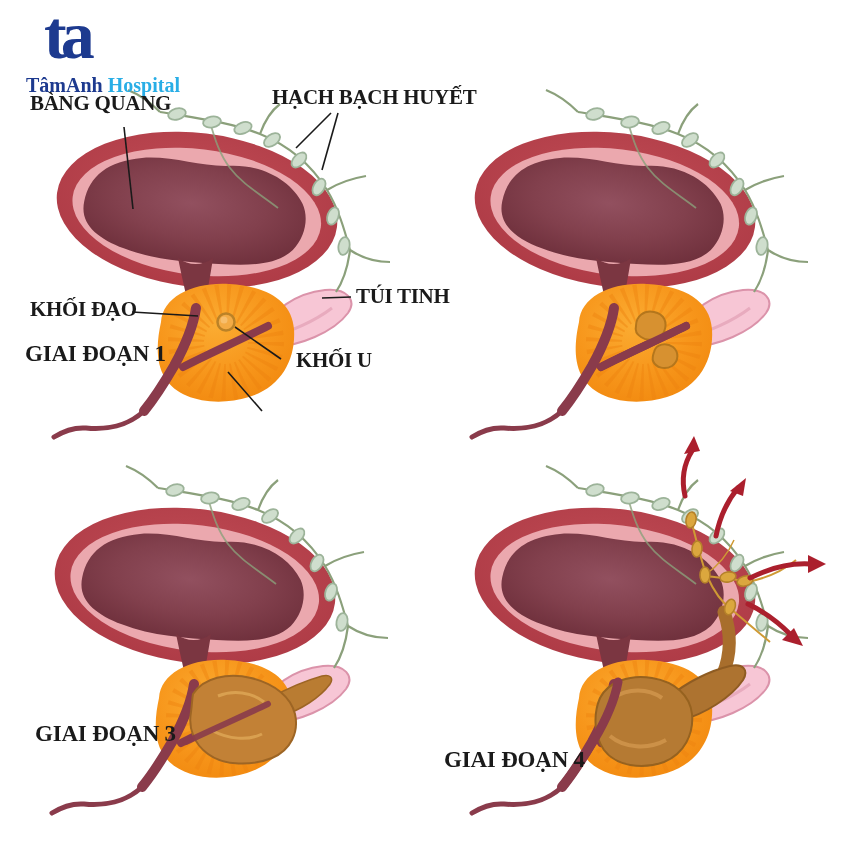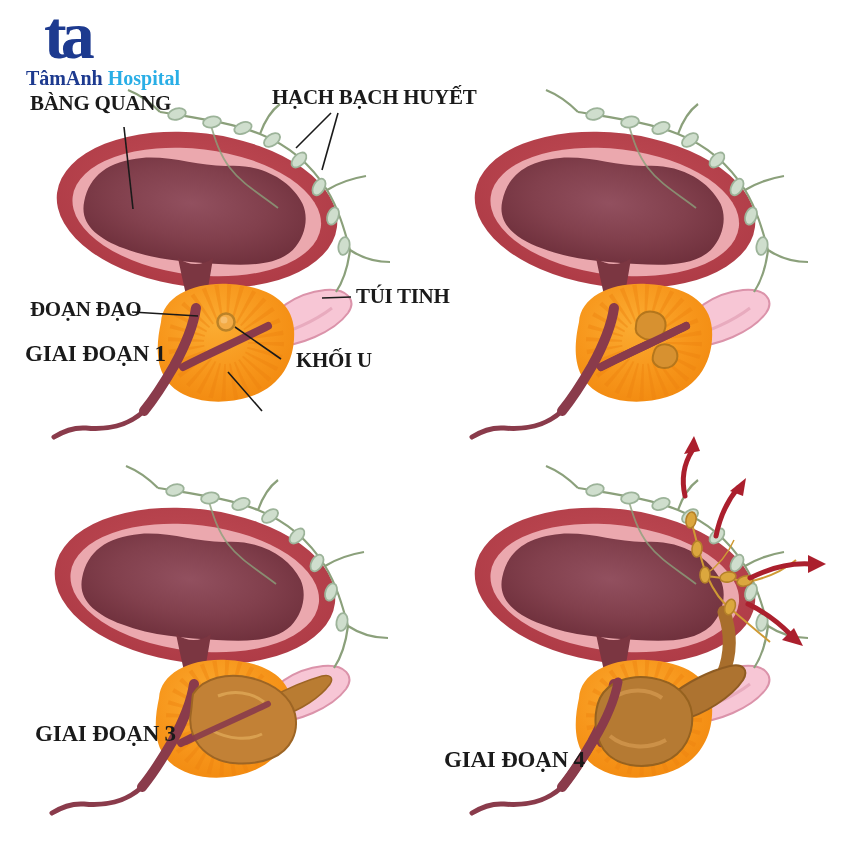--- a/index.html
+++ b/index.html
@@ -12,21 +12,21 @@
   .label{
     position:absolute;color:var(--label-text,#1a1a1a);font-size:21px;font-weight:600;
     letter-spacing:-0.3px;white-space:nowrap;line-height:1;text-align:right;
   }
   .stage-label{font-size:23px;font-weight:800;letter-spacing:-0.2px;}
   .logo{position:absolute;left:26px;top:8px;}
   .logo-mark{
     font-size:68px;font-weight:800;color:var(--logo-navy,#1d3a8f);
     letter-spacing:-6px;line-height:0.82;margin-left:18px;
   }
-  .logo-brand{font-size:20px;font-weight:700;margin-top:3px;white-space:nowrap;text-align:right;}
+  .logo-brand{font-size:20px;font-weight:700;margin-top:10px;white-space:nowrap;text-align:right;}
   .logo-brand .bold{color:var(--logo-navy,#1d3a8f);}
   .logo-brand .light{color:var(--logo-cyan,#29aee6);margin-left:5px;}
 </style>
 </head>
 <body>
 
 <div id="stage-canvas">
 
   <svg width="0" height="0" style="position:absolute" aria-hidden="true">
     <defs>
@@ -171,21 +171,21 @@
 
   <div class="logo">
     <div class="logo-mark">ta</div>
     <div class="logo-brand">
       <span class="bold">TâmAnh</span><span class="light">Hospital</span>
     </div>
   </div>
 
   <div class="label" style="left:30px;top:93px">BÀNG QUANG</div>
   <div class="label" style="left:272px;top:87px">HẠCH BẠCH HUYẾT</div>
-  <div class="label" style="left:30px;top:299px">ĐOẠN ĐẠO</div>
+  <div class="label" style="left:30px;top:299px">KHỐI ĐẠO</div>
   <div class="label" style="left:356px;top:286px">TÚI TINH</div>
   <div class="label" style="left:296px;top:350px">KHỐI U</div>
 
   <div class="label stage-label" style="left:25px;top:342px">GIAI ĐOẠN 1</div>
   <div class="label stage-label" style="left:35px;top:722px">GIAI ĐOẠN 3</div>
   <div class="label stage-label" style="left:444px;top:748px">GIAI ĐOẠN 4</div>
 
 </div>
 
 </body></html>

